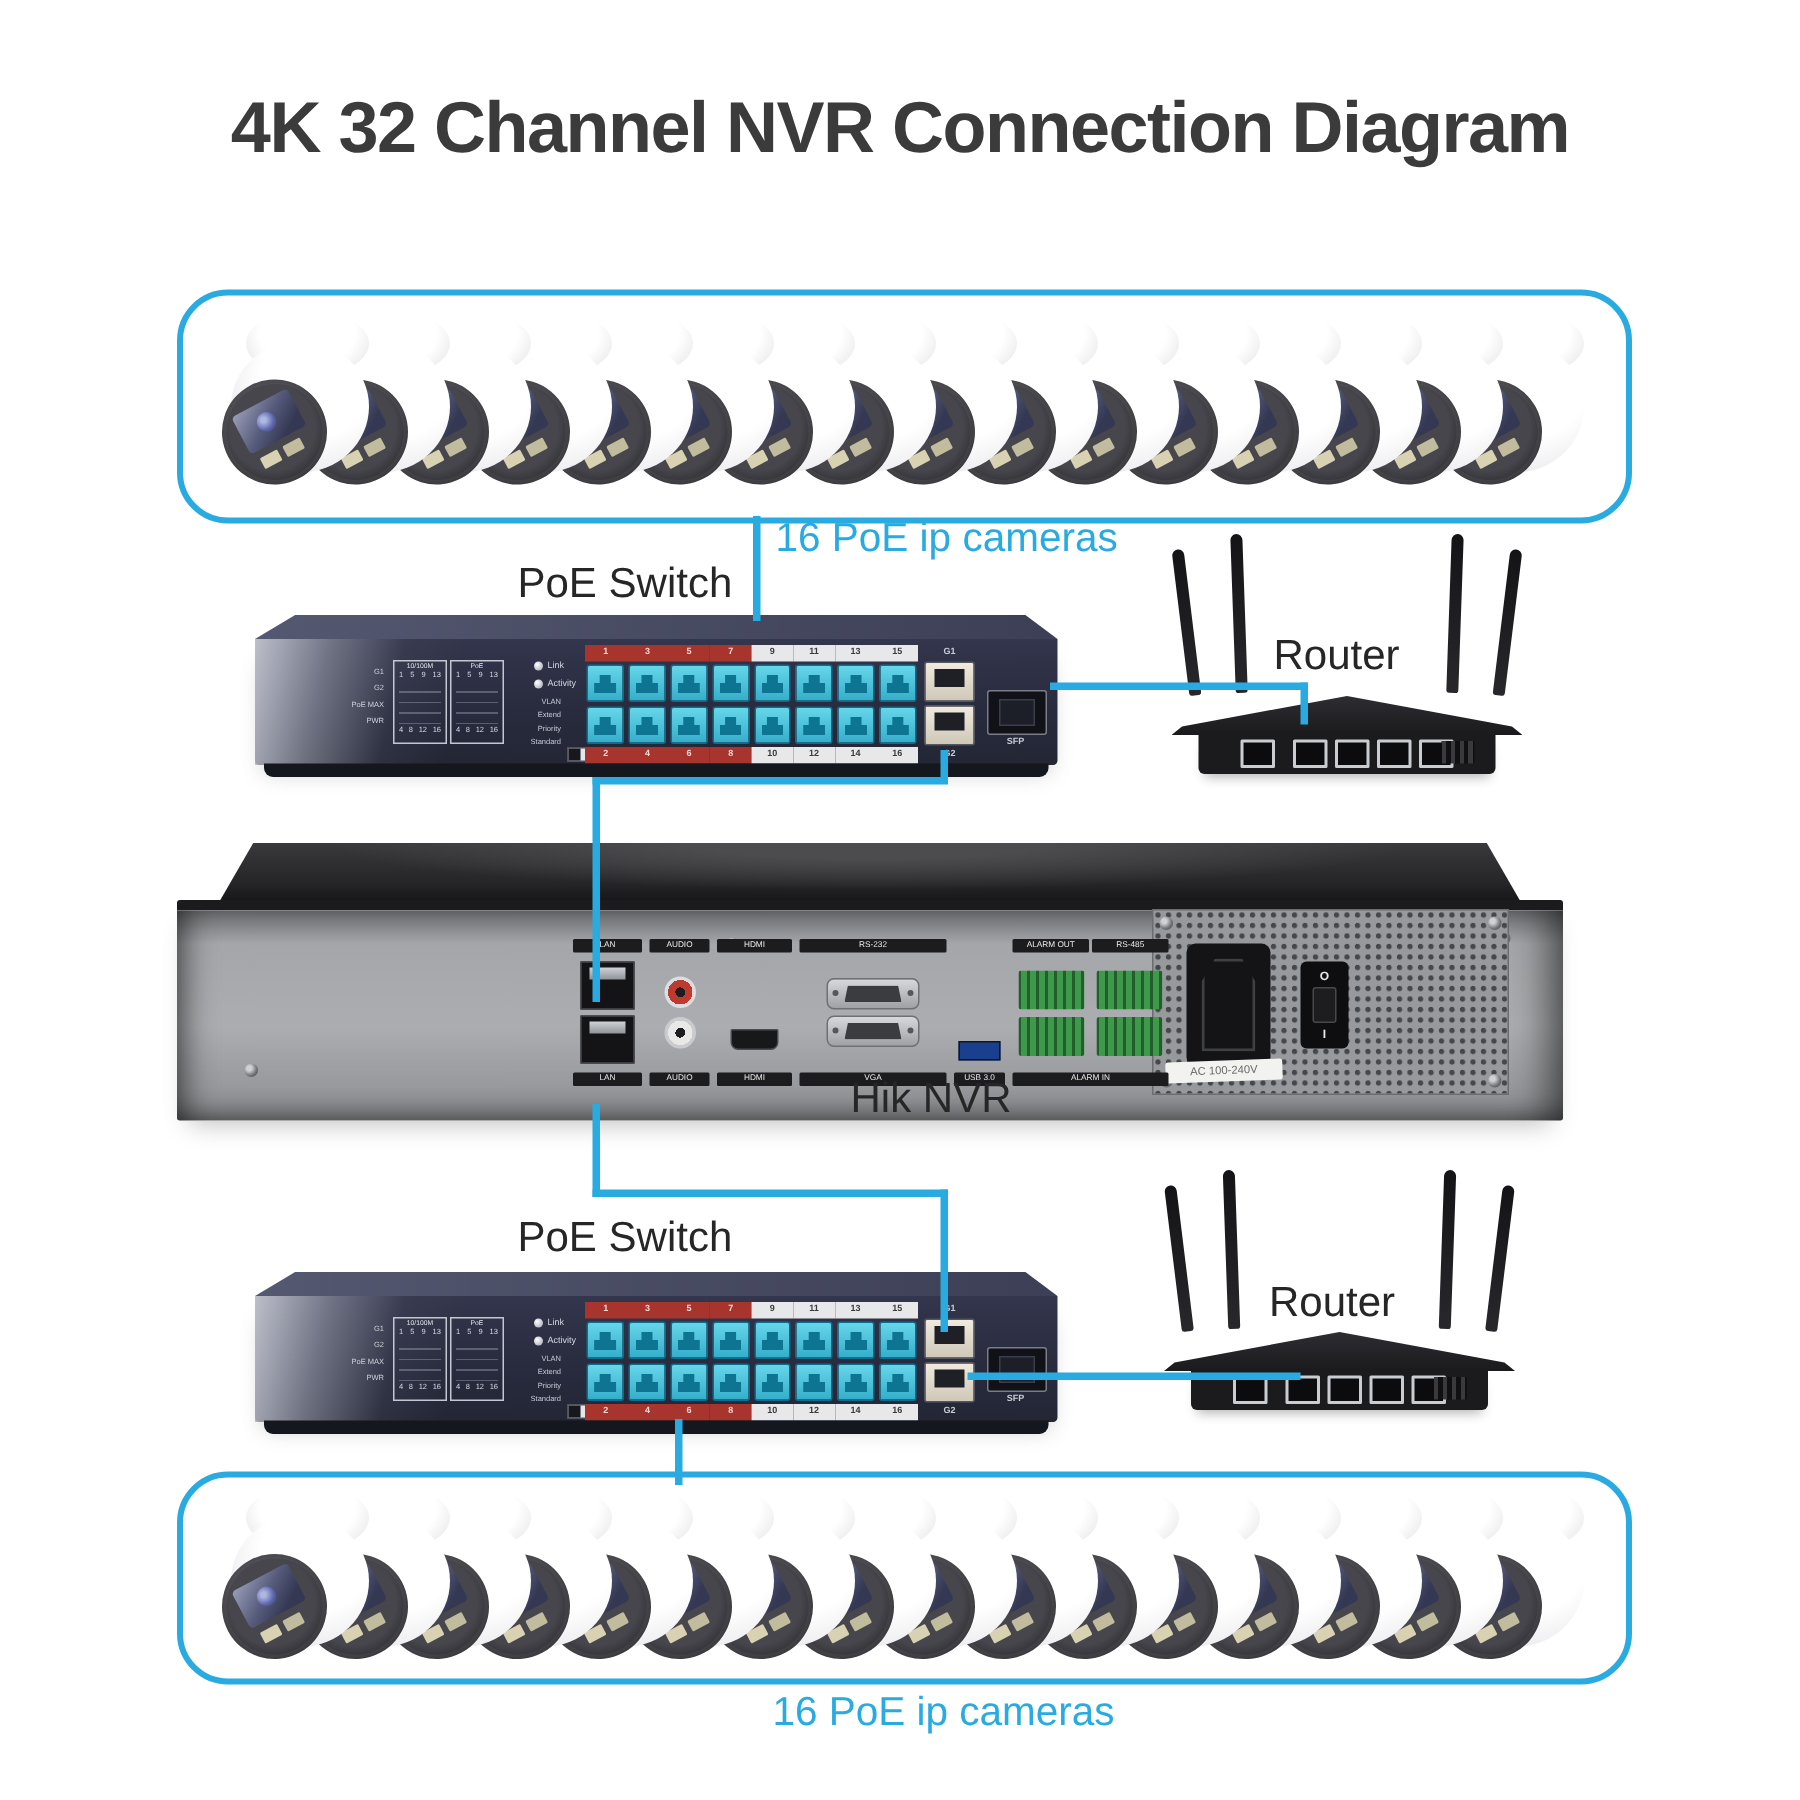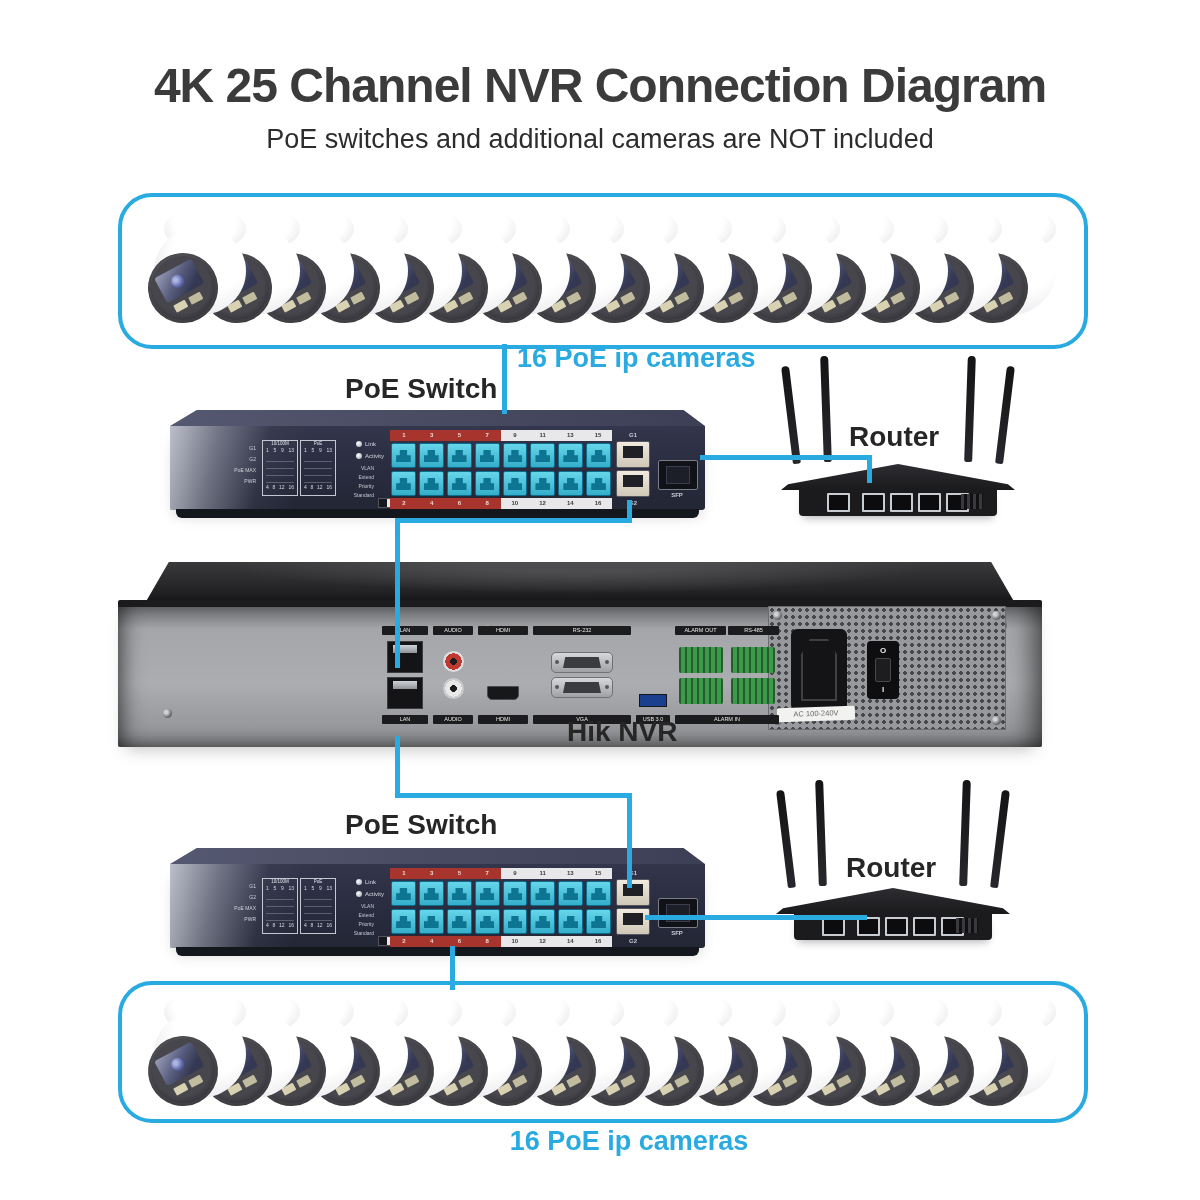--- a/index.html
+++ b/index.html
@@ -4,21 +4,21 @@
 <style>
   html,body{margin:0;padding:0;background:#fff;}
   .canvas{position:relative;width:1200px;height:1200px;background:#fff;overflow:hidden;
           font-family:"Liberation Sans","DejaVu Sans",sans-serif;}
 
   
   .title{position:absolute;left:0;top:58px;width:100%;text-align:center;
          font-size:48px;font-weight:700;letter-spacing:-1px;color:#3b3b3b;}
   .subtitle{position:absolute;left:0;top:124px;width:100%;text-align:center;
             font-size:27px;font-weight:400;color:#2d2d2d;}
-  .lbl{position:absolute;font-size:28px;font-weight:700;color:#262626;z-index:40;white-space:nowrap;}
+  .lbl{position:absolute;font-size:28px;font-weight:400;color:#262626;z-index:40;white-space:nowrap;}
   .lbl.cyan{color:var(--accent,#29abe2);font-size:27px;}
 
   
   .cable{position:absolute;background:var(--accent,#29abe2);z-index:30;}
 
   
   .camera-box{position:absolute;width:962px;border:4px solid var(--accent,#29abe2);
               border-radius:34px;background:#fff;z-index:10;}
   .pos-cambox-top{left:118px;top:193px;height:148px;}
   .pos-cambox-bottom{left:118px;top:981px;height:134px;}
@@ -176,22 +176,21 @@
                color:#6a6a6a;font-size:7.5px;line-height:14px;text-align:center;border-radius:2px;
                transform:rotate(-2deg);}
   .psu .screw.tl{left:4px;top:4px;} .psu .screw.tr{right:4px;top:4px;}
   .psu .screw.bl{left:4px;bottom:4px;} .psu .screw.br{right:4px;bottom:4px;}
 </style>
 </head>
 <body>
 
 <div class="canvas">
 
-  <div class="title">4K 25 Channel NVR Connection Diagram</div>
-  <div class="subtitle">PoE switches and additional cameras are NOT included</div>
+  <div class="title">4K 32 Channel NVR Connection Diagram</div>
 
   <div class="camera-box pos-cambox-top">
   <div class="cam-row">
         <div class="camera" style="z-index: 40;">
           <div class="cam-mount"></div>
           <div class="cam-body"></div>
           <div class="cam-face">
             <div class="cam-window">
               <div class="cam-iris"></div>
             </div>

